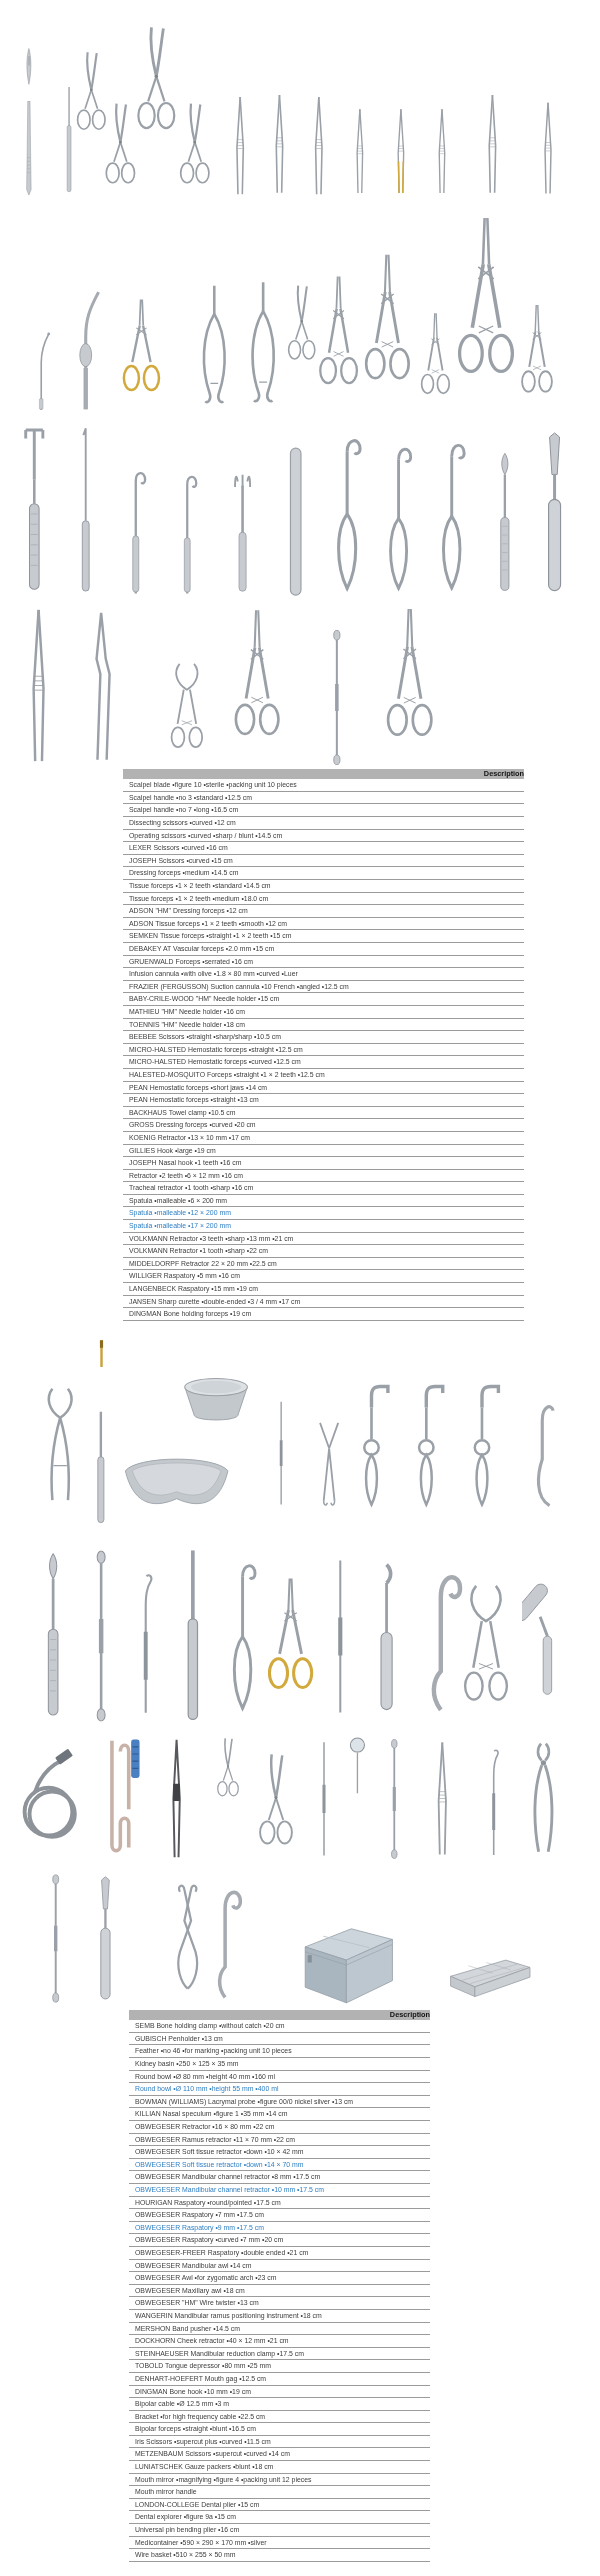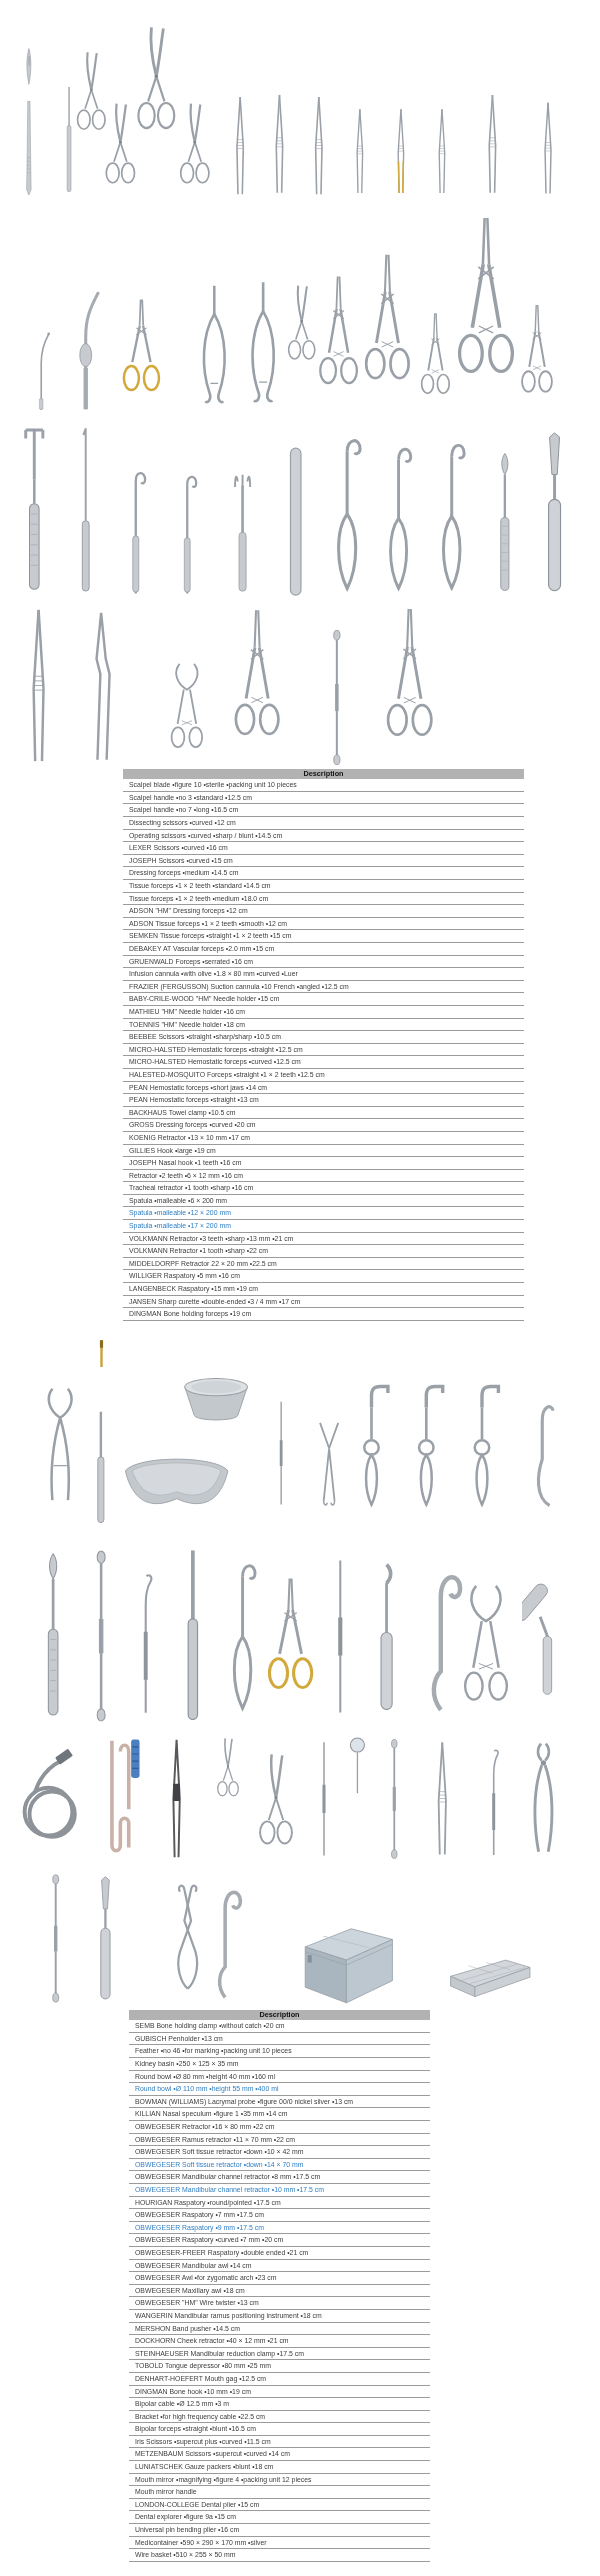--- a/index.html
+++ b/index.html
@@ -1,20 +1,20 @@
 <!DOCTYPE html>
 <html style="font-size:13.7px"><head>
 <meta charset="utf-8">
 <style>
   html,body{margin:0;padding:0;background:#fff;}
   .page{position:relative;width:600px;height:2576px;background:#ffffff;
         font-family:"Liberation Sans",sans-serif;overflow:hidden;}
   .art{position:absolute;left:0;}
   .desc-table{position:absolute;}
-  .thead{background:#b2b2b2;height:10.3px;line-height:10.3px;text-align:center;
+  .thead{background:#b2b2b2;height:10.3px;line-height:10.3px;text-align:right;
          font-size:7.3px;font-weight:bold;color:#141414;}
   .trow{height:12.6px;line-height:12px;border-bottom:0.9px solid #9b9b9b;
         font-size:6.9px;color:#3d3d3d;padding-left:6px;box-sizing:border-box;
         white-space:nowrap;overflow:hidden;}
   .trow.highlight{color:#2f7fc3;}
 </style>
 </head>
 <body>
 
 <div class="page">

